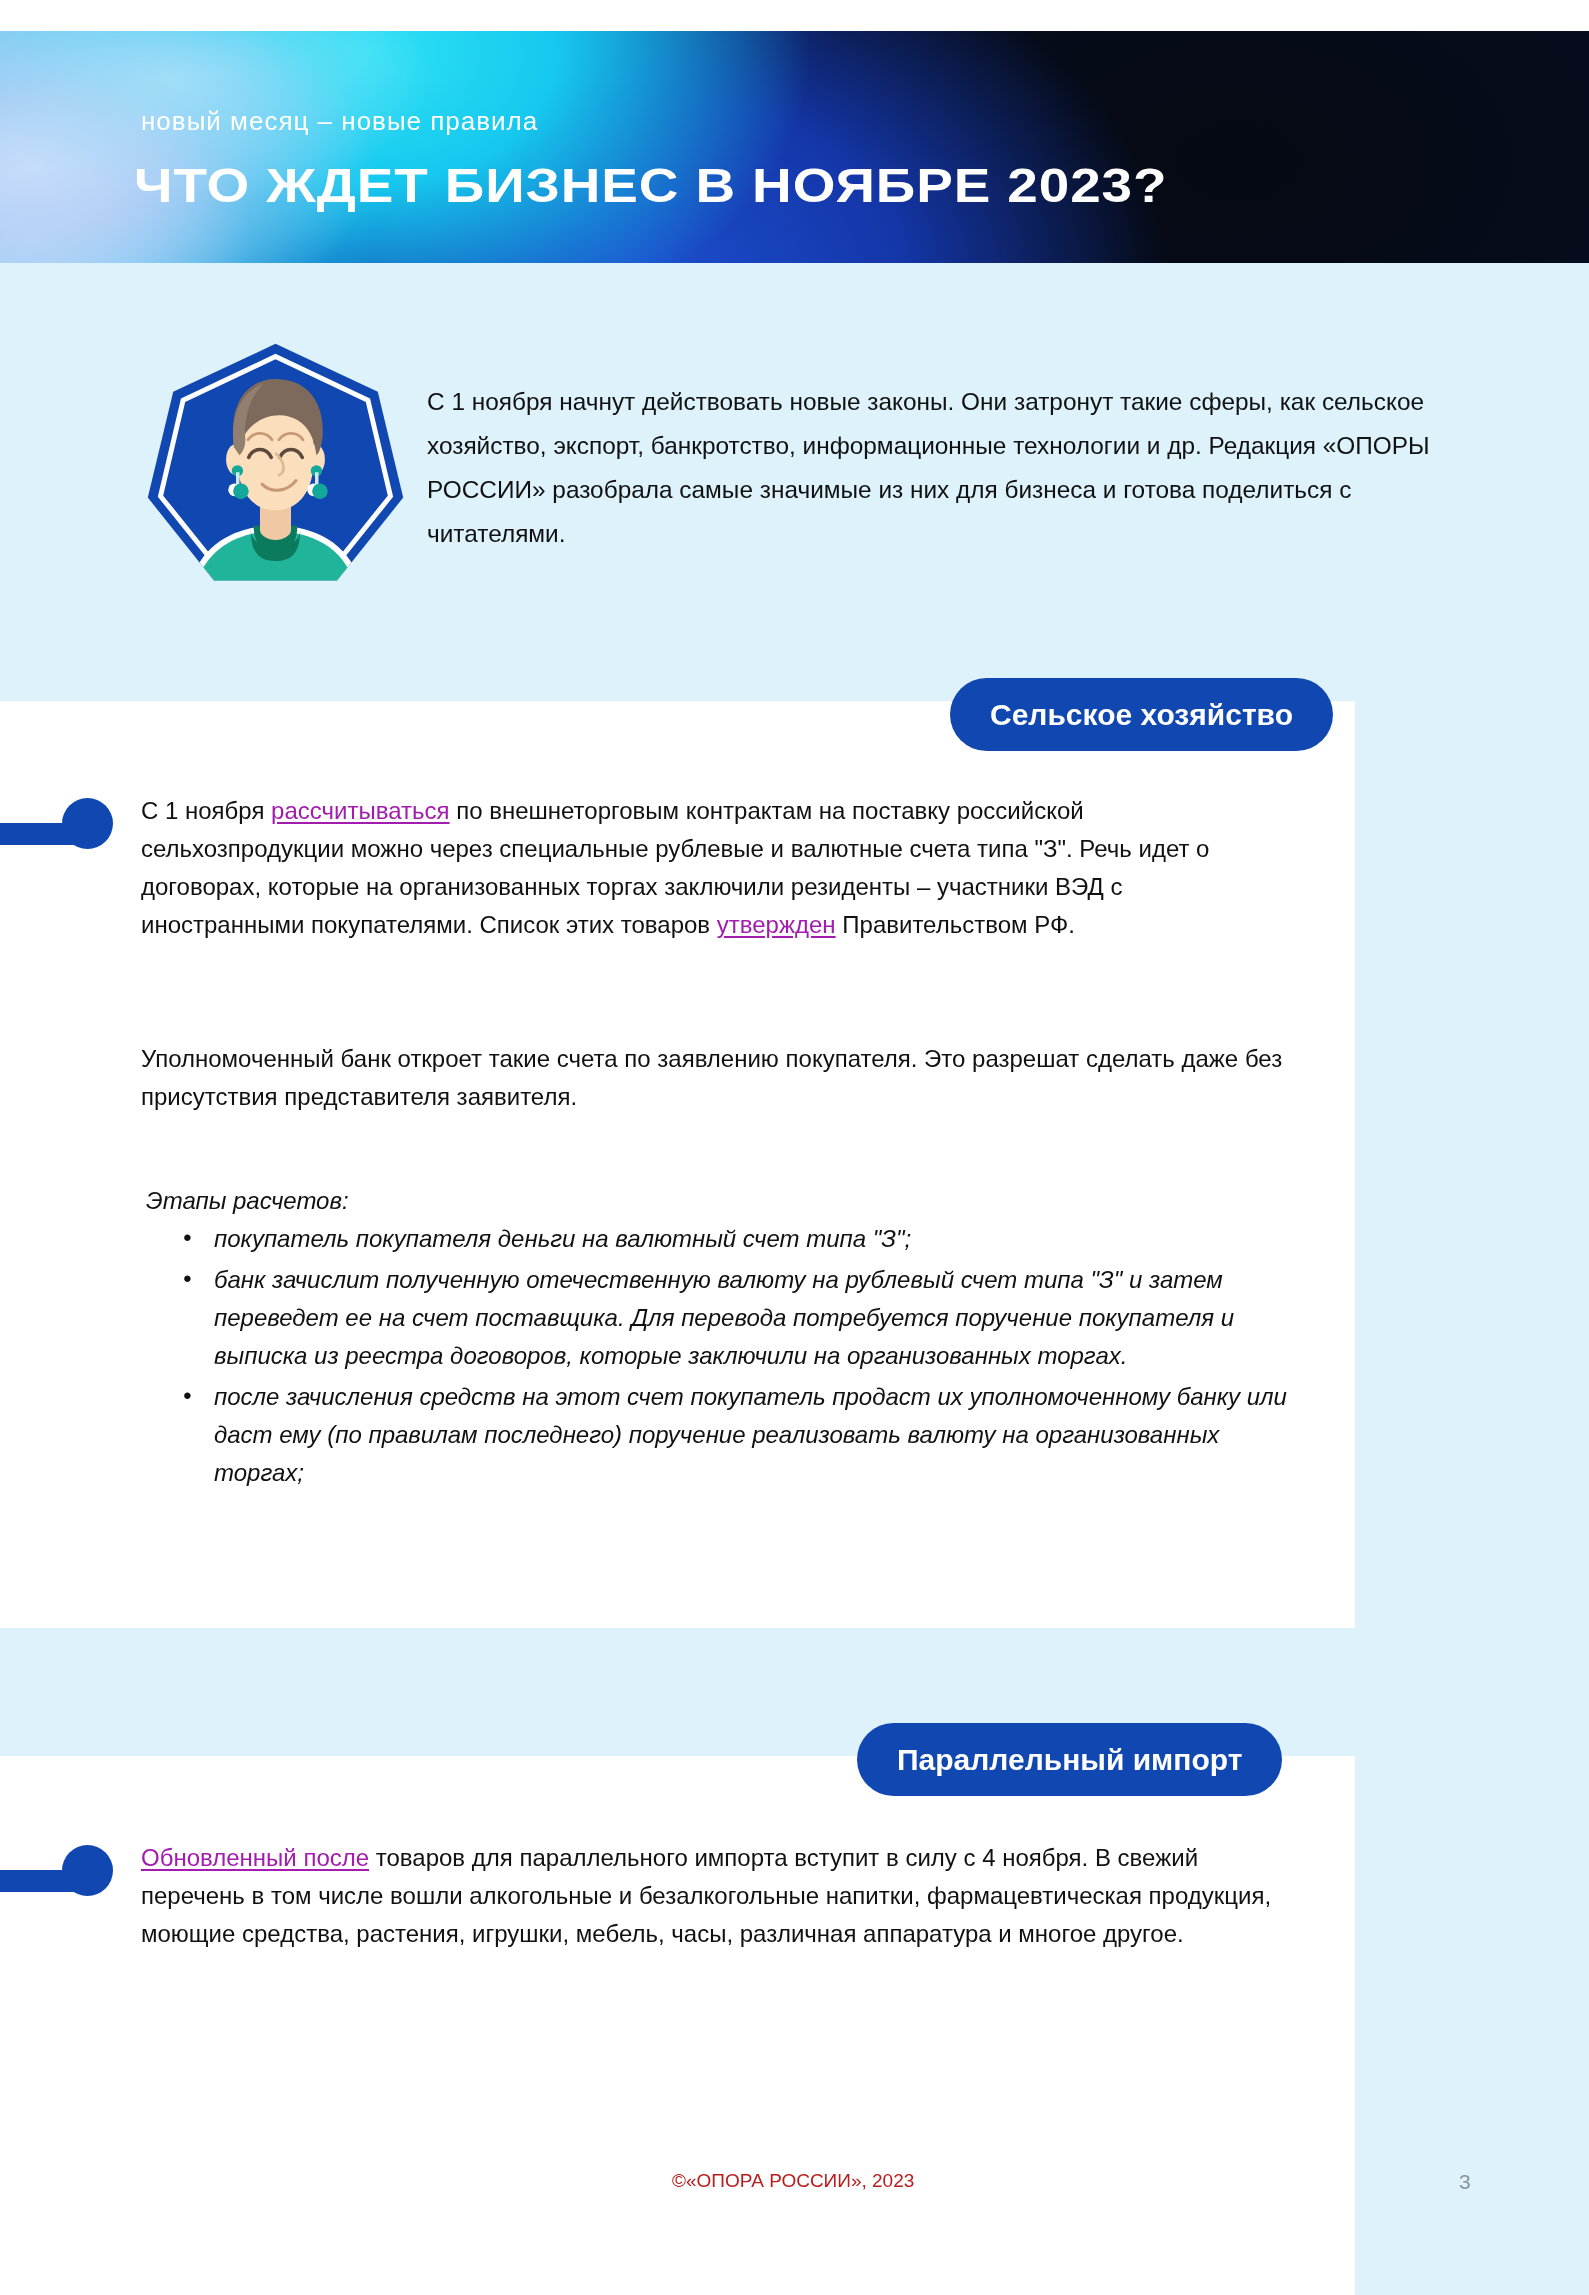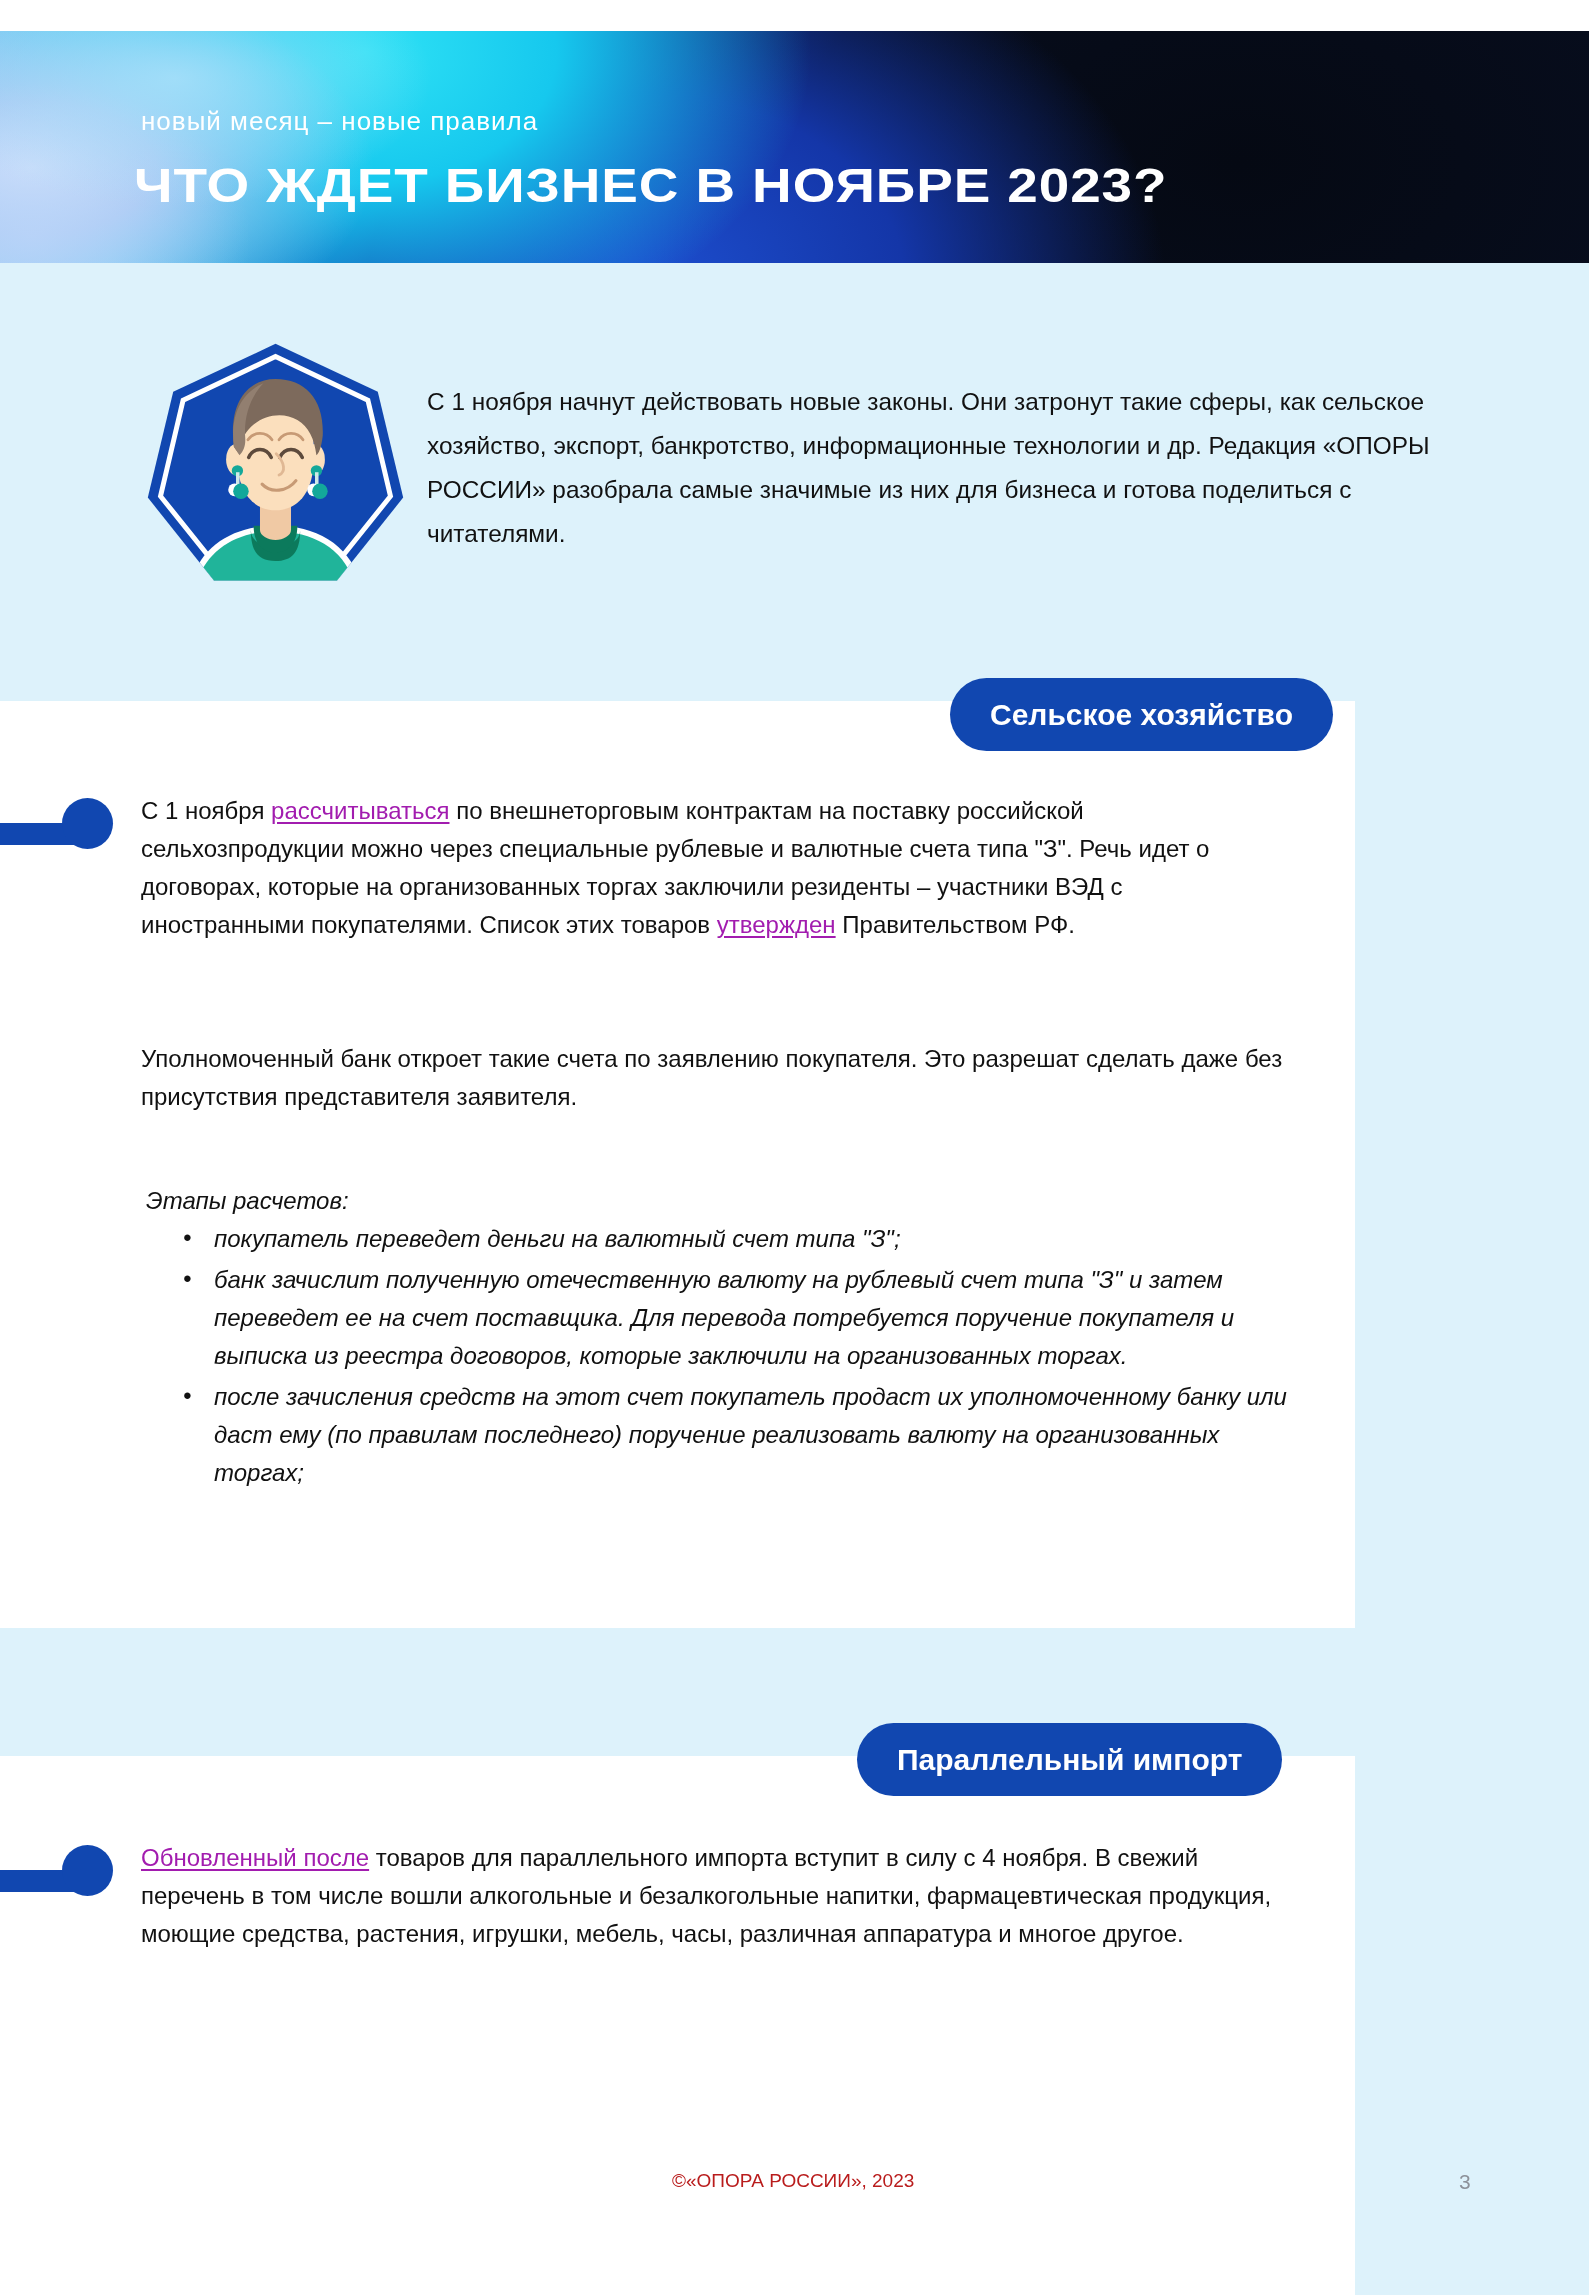--- a/index.html
+++ b/index.html
@@ -291,21 +291,21 @@
     <div class="dot"></div>
   </div>
 
   <div class="body-text p-agro-1"><span>С 1 ноября </span><a class="doclink" href="#">рассчитываться</a><span> по внешнеторговым контрактам на поставку российской сельхозпродукции можно через специальные рублевые и валютные счета типа "З". Речь идет о договорах, которые на организованных торгах заключили резиденты – участники ВЭД с иностранными покупателями. Список этих товаров </span><a class="doclink" href="#">утвержден</a><span> Правительством РФ.</span></div>
 
   <div class="body-text p-agro-2">Уполномоченный банк откроет такие счета по заявлению покупателя. Это разрешат сделать даже без присутствия представителя заявителя.</div>
 
   <div class="body-text p-agro-3">
     <div>Этапы расчетов:</div>
     <ul>
-      <li>покупатель переведет деньги на валютный счет типа "З";</li>
+      <li>покупатель покупателя деньги на валютный счет типа "З";</li>
       <li>банк зачислит полученную отечественную валюту на рублевый счет типа "З" и затем переведет ее на счет поставщика. Для перевода потребуется поручение покупателя и выписка из реестра договоров, которые заключили на организованных торгах.</li>
       <li>после зачисления средств на этот счет покупатель продаст их уполномоченному банку или даст ему (по правилам последнего) поручение реализовать валюту на организованных торгах;</li>
     </ul>
   </div>
 
   <div class="panel panel-2"></div>
 
   <div class="badge badge-import">
     <span>Параллельный импорт</span>
   </div>

